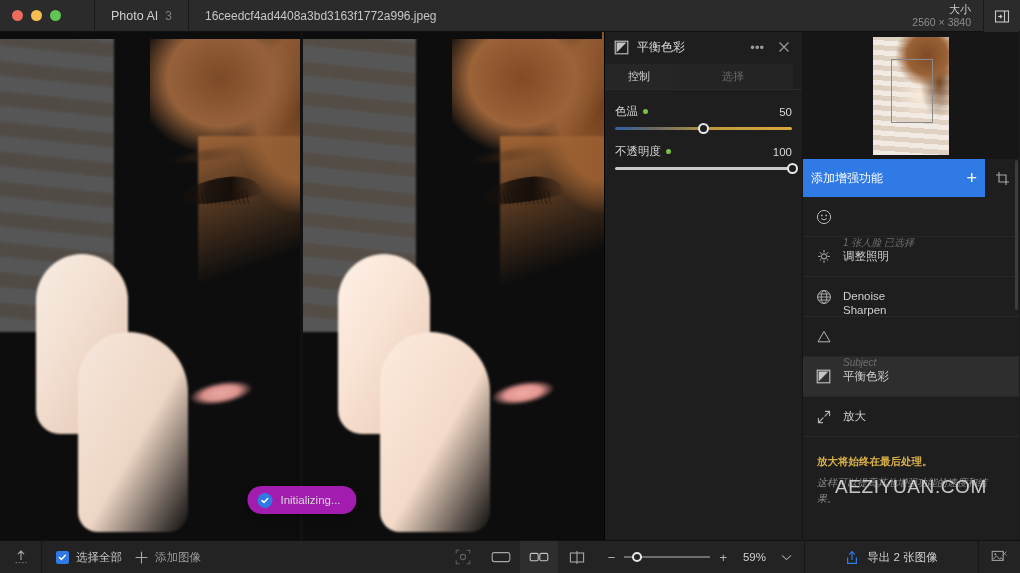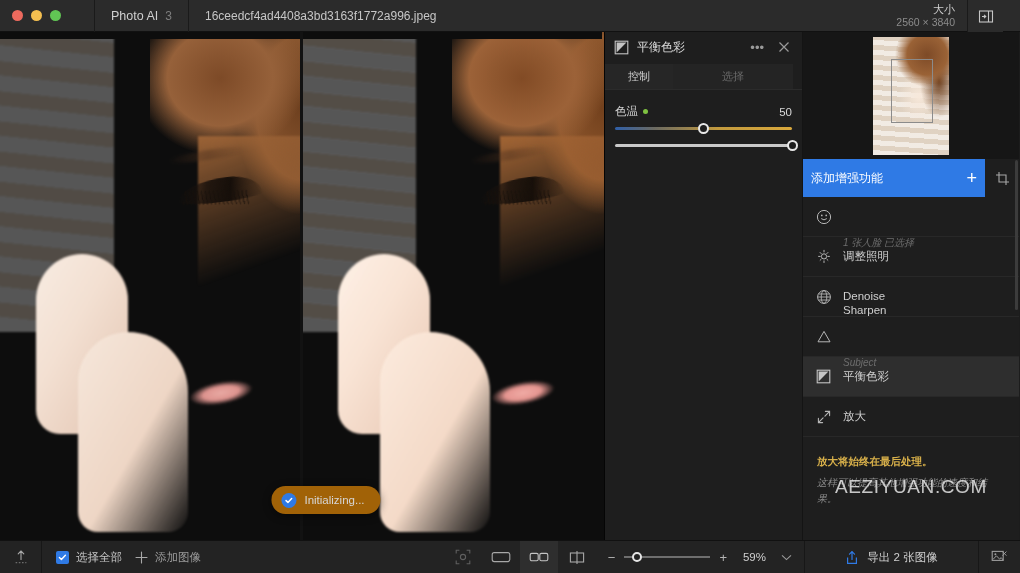--- a/index.html
+++ b/index.html
@@ -17,21 +17,21 @@
     display:flex; align-items:center; position:relative;
     border-bottom:1px solid #111;
   }
   .traffic { display:flex; gap:8px; padding-left:12px; align-items:center; }
   .dot { width:11px; height:11px; border-radius:50%; }
   .dot.red{background:#ed6a5e;} .dot.yellow{background:#f4bf50;} .dot.green{background:#61c554;}
   .tb-sep { width:1px; height:32px; background:#1a1a1a; }
   .tb-seg { display:flex; align-items:center; height:32px; padding:0 16px; gap:7px; font-size:12.5px; color:#cfcfcf; }
   .tb-seg .cnt { color:#7e7e7e; font-size:12px; }
   .tb-file { font-size:12px; color:#c6c6c6; }
-  .tb-right { position:absolute; right:17px; top:0; height:32px; display:flex; align-items:center; }
+  .tb-right { position:absolute; right:1px; top:0; height:32px; display:flex; align-items:center; }
   .size-box { text-align:right; padding-right:12px; line-height:1.2; }
   .size-box .lbl { font-size:11px; color:#cfcfcf; }
   .size-box .val { font-size:10.5px; color:#8c8c8c; }
   .panel-toggle {
     width:36px; height:32px; display:flex; align-items:center; justify-content:center;
     border-left:1px solid #1a1a1a; background:#2b2b2b;
   }
 
   
   .bodyrow { flex:1; display:flex; min-height:0; }
@@ -105,22 +105,22 @@
       rgba(255,255,255,.30) 0 16px, rgba(214,198,180,.34) 16px 30px);
     filter:blur(1.1px);
   }
   .photo-topbar {
     position:absolute; left:0; top:0; width:100%; height:7px; background:#0d0d0d;
   }
   .pane.right .photo { left:-1px; filter:saturate(1.06) brightness(1.02); }
 
   .toast {
     position:absolute; left:50%; transform:translateX(-50%); bottom:26px;
-    background:#a16207; border-radius:16px; height:28px; padding:0 16px 0 10px;
-    display:flex; align-items:center; gap:8px; box-shadow:0 2px 8px rgba(0,0,0,.45);margin-left:24px;
+    background:#a21caf; border-radius:16px; height:28px; padding:0 16px 0 10px;
+    display:flex; align-items:center; gap:8px; box-shadow:0 2px 8px rgba(0,0,0,.45);
   }
   .toast-ico { width:15px; height:15px; border-radius:50%; background:#2f7ae5; display:flex; align-items:center; justify-content:center; }
   .toast-txt { font-size:11.5px; color:#d6d6d6; }
 
   
   .ctrlpanel { width:199px; background:#1e1e1e; border-right:1px solid #141414; border-left:1px solid #050505; }
   .cp-head { height:30px; display:flex; align-items:center; padding:0 9px; gap:8px; }
   .cp-title { font-size:12px; color:#dcdcdc; flex:1; }
   .cp-dots, .cp-close { color:#9a9a9a; font-size:13px; cursor:pointer; padding:0 3px; }
   .cp-tabs { display:flex; height:26px; border-bottom:1px solid #2b2b2b; margin:2px 0 0 0;}
@@ -317,20 +317,27 @@
             <span>色温</span>
             <span class="sl-dot"></span>
           </span>
           <span class="sl-val">50</span>
         </div>
         <div class="track temp">
           <span class="knob" style="left:50%"></span>
         </div>
       </div>
       <div class="sl-block">
+        <div class="sl-row">
+          <span class="sl-label">
+            <span>不透明度</span>
+            <span class="sl-dot"></span>
+          </span>
+          <span class="sl-val">100</span>
+        </div>
         <div class="track plain">
           <span class="knob" style="left:100%"></span>
         </div>
       </div>
     </div>
 
     <div class="rightpanel">
       <div class="nav-thumb">
         <div class="nav-img">
           <div class="nav-inner"></div>

